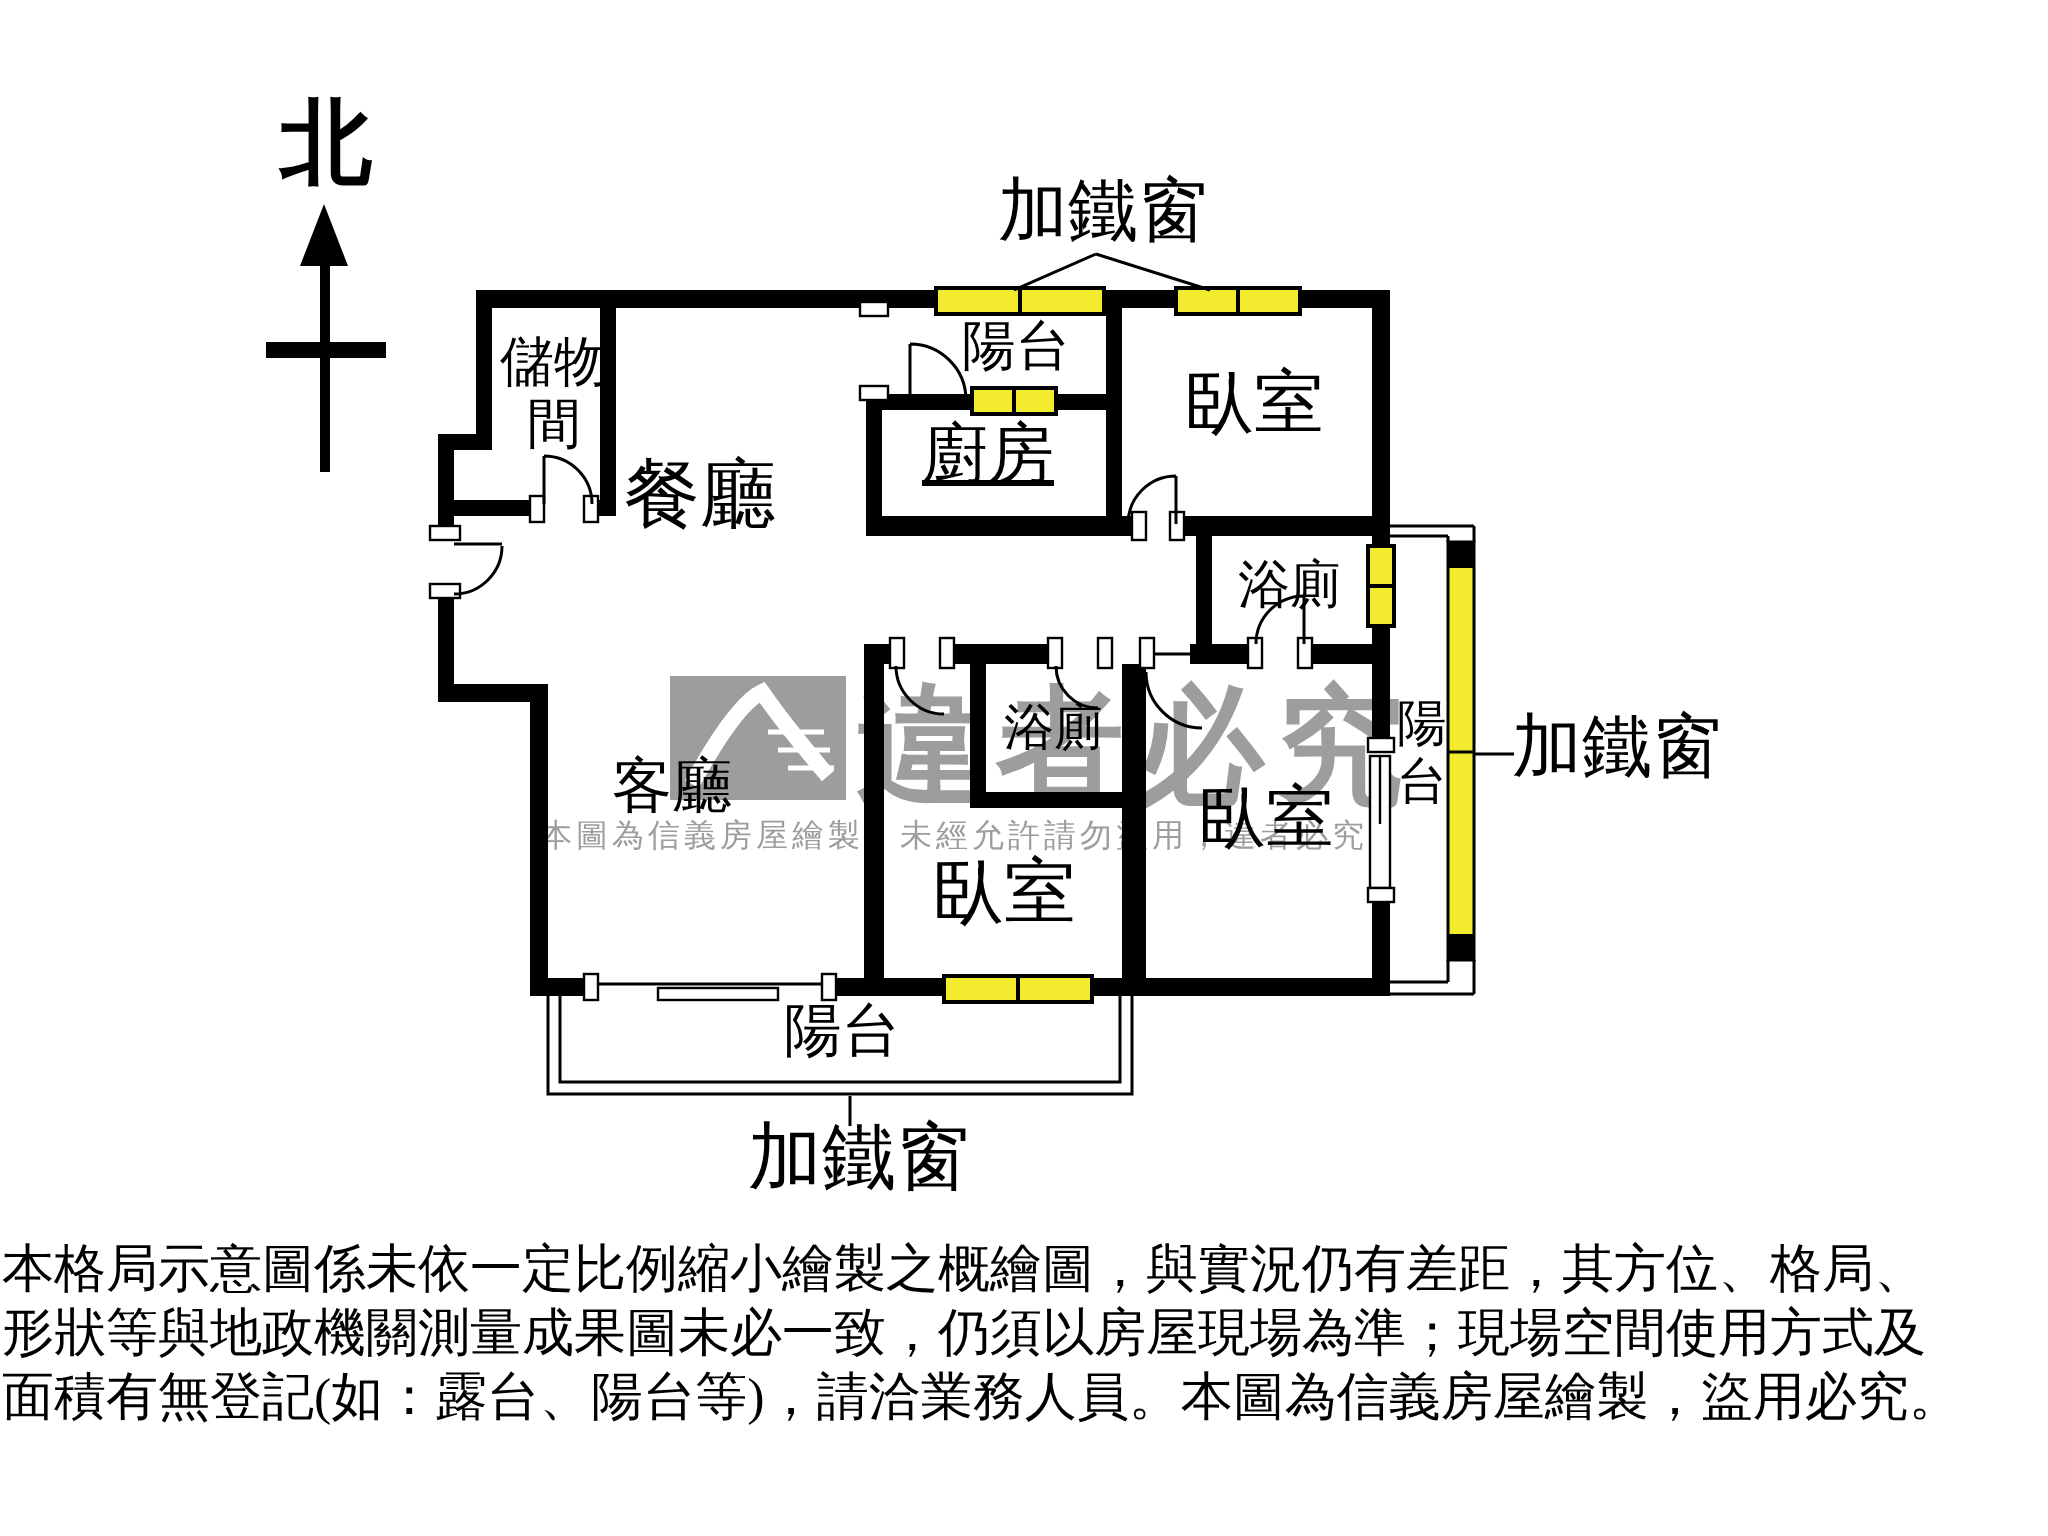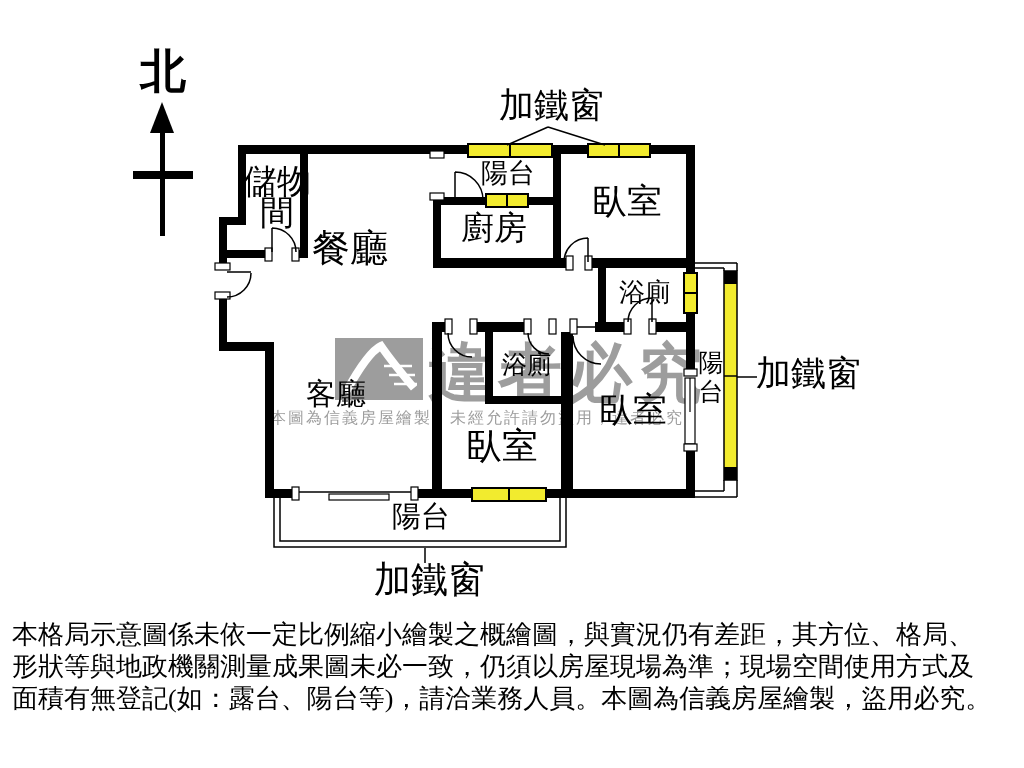--- a/index.html
+++ b/index.html
@@ -7,40 +7,40 @@
     position:relative; width:1024px; height:768px; background:var(--bg,#fff);
     font-family:"Liberation Serif","DejaVu Serif",serif; overflow:hidden;
   }
   .layer { position:absolute; left:0; top:0; width:1024px; height:768px; }
   .wm   { z-index:1; }
   .plan { z-index:2; pointer-events:none; }
   .lbls { z-index:3; }
   .lbl { position:absolute; color:#000; white-space:nowrap; line-height:1.05; }
   .lbl.wrap { white-space:normal; text-align:center; }
   .north-label { left:140px; top:48px; font-size:46px; font-weight:bold; }
-  .room-storage      { left:243px; top:166px; width:68px; font-size:34px; line-height:31px; }
+  .room-storage      { left:243px; top:166px; width:68px; font-size:27px; line-height:31px; }
   .room-dining       { left:312px; top:181px; font-size:38px;margin-top:48px; }
   .room-balcony-top  { left:481px; top:159px; font-size:27px; }
-  .room-kitchen      { left:461px; top:211px; font-size:33px; }
+  .room-kitchen      { left:461px; top:211px; font-size:33px;text-decoration:underline; }
   .room-bedroom-top  { left:592px; top:184px; font-size:35px; }
   .room-bath-right   { left:619px; top:279px; font-size:26px; }
   .room-living       { left:306px; top:378px; font-size:30px; }
   .room-bath-mid     { left:502px; top:352px; font-size:25px; }
   .room-bedroom-mid  { left:466px; top:428px; font-size:36px; }
   .room-bedroom-right{ left:599px; top:392px; font-size:34px; }
   .room-balcony-right{ left:697px; top:348px; width:28px; font-size:25px; line-height:29px; }
   .room-balcony-bot  { left:392px; top:501px; font-size:29px; }
   .iron-top    { left:499px; top:88px;  font-size:35px; }
   .iron-right  { left:756px; top:356px; font-size:35px; }
   .iron-bottom { left:374px; top:561px; font-size:37px; }
   .wm-brand  { position:absolute; left:428px; top:330px; font-size:64px; font-weight:bold;
                letter-spacing:6px; color:var(--wm,#9d9d9d); white-space:nowrap; }
   .wm-notice { position:absolute; left:270px; top:408px; font-size:16px; letter-spacing:2px;
                color:var(--wm,#9d9d9d); white-space:nowrap; }
-  .disc { position:absolute; left:12px; width:1012px; font-size:26px; color:#000;
+  .disc { position:absolute; left:1px; width:1012px; font-size:26px; color:#000;
           white-space:nowrap; }
   .disc.l1 { top:617px; } .disc.l2 { top:649px; } .disc.l3 { top:681px; }
 </style>
 </head>
 <body>
 
 <div class="canvas">
 
   <div class="layer wm">
     <svg width="1024" height="768">

